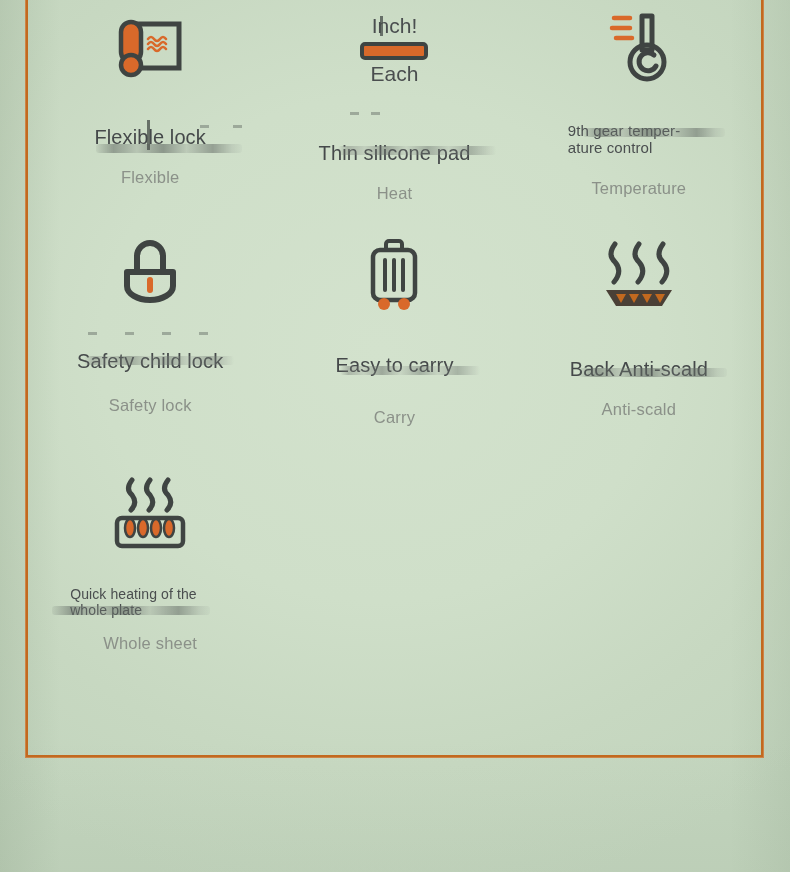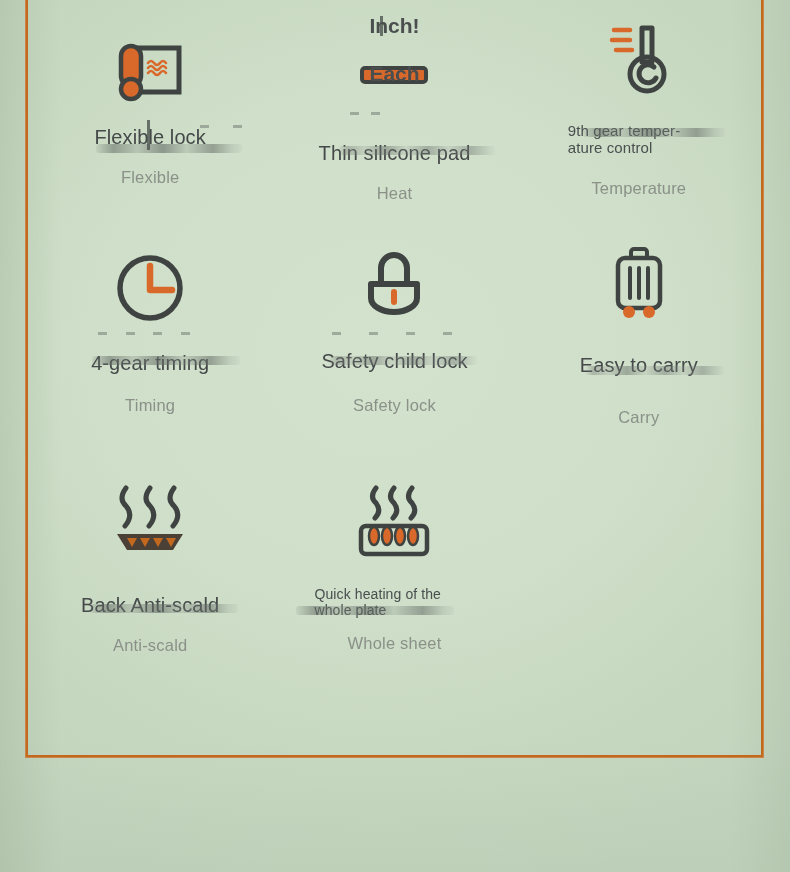--- a/index.html
+++ b/index.html
@@ -71,23 +71,22 @@
   }
   .cell {
     position: relative;
     display: flex;
     flex-direction: column;
     align-items: center;
   }
   .icon-wrap {
     height: 86px;
     display: flex;
-    align-items: flex-end;
+    align-items: flex-start;
     justify-content: center;
-    font-weight: bold;
   }
   .cell.r1 .icon-wrap { margin-top: 18px; }
   .cell.r2 .icon-wrap { margin-top: 10px; }
   .cell.r3 .icon-wrap { margin-top: 10px; }
 
   .title {
     margin-top: 22px;
     font-size: 20px;
     color: #45494a;
     text-align: center;
@@ -240,37 +239,20 @@
           <path d="M36 6 L46 6 L46 40 L36 40 Z" fill="none" stroke="#3f4442" stroke-width="5" stroke-linejoin="round"></path>
           <circle cx="41" cy="52" r="17" fill="none" stroke="#3f4442" stroke-width="5"></circle>
           <path d="M48 45 a9 9 0 1 0 2 11" fill="none" stroke="#3f4442" stroke-width="5" stroke-linecap="round"></path>
         </svg>
       </div>
       <div class="title small" style="margin-top:26px; font-size:15px; max-width:142px; text-align:left;">9th gear temper-ature control</div>
       <div class="smudge strong" style="left:66px; top:128px; width:142px;"></div>
       <div class="sub" style="margin-top:22px;">Temperature</div>
     </div>
 
-    <div class="cell r2">
-      <div class="icon-wrap">
-        <svg width="72" height="72" viewBox="0 0 72 72">
-          <circle cx="36" cy="36" r="30" fill="none" stroke="#3f4442" stroke-width="5.5"></circle>
-          <path d="M36 14 L36 38 L58 38" fill="none" stroke="#d9692a" stroke-width="6.5" stroke-linecap="round" stroke-linejoin="round"></path>
-        </svg>
-      </div>
-      <div class="title" style="margin-top:28px;">4-gear timing</div>
-      <div class="smudge strong" style="left:64px; top:128px; width:148px;"></div>
-      <div class="dashes" style="left:70px; top:104px; width:92px;">
-          <i></i>
-          <i></i>
-          <i></i>
-          <i></i>
-        </div>
-      <div class="sub" style="margin-top:22px;">Timing</div>
-    </div>
 
     <div class="cell r2">
       <div class="icon-wrap">
         <svg width="66" height="74" viewBox="0 0 66 74">
           <path d="M20 34 L20 18 a13 13 0 0 1 26 0 L46 34" fill="none" stroke="#3f4442" stroke-width="6" stroke-linejoin="round"></path>
           <path d="M10 34 L56 34 L56 48 a23 14 0 0 1 -46 0 Z" fill="none" stroke="#3f4442" stroke-width="6" stroke-linejoin="round"></path>
           <rect x="30" y="39" width="6" height="16" rx="3" fill="#d9692a"></rect>
         </svg>
       </div>
       <div class="title" style="margin-top:26px;">Safety child lock</div>

